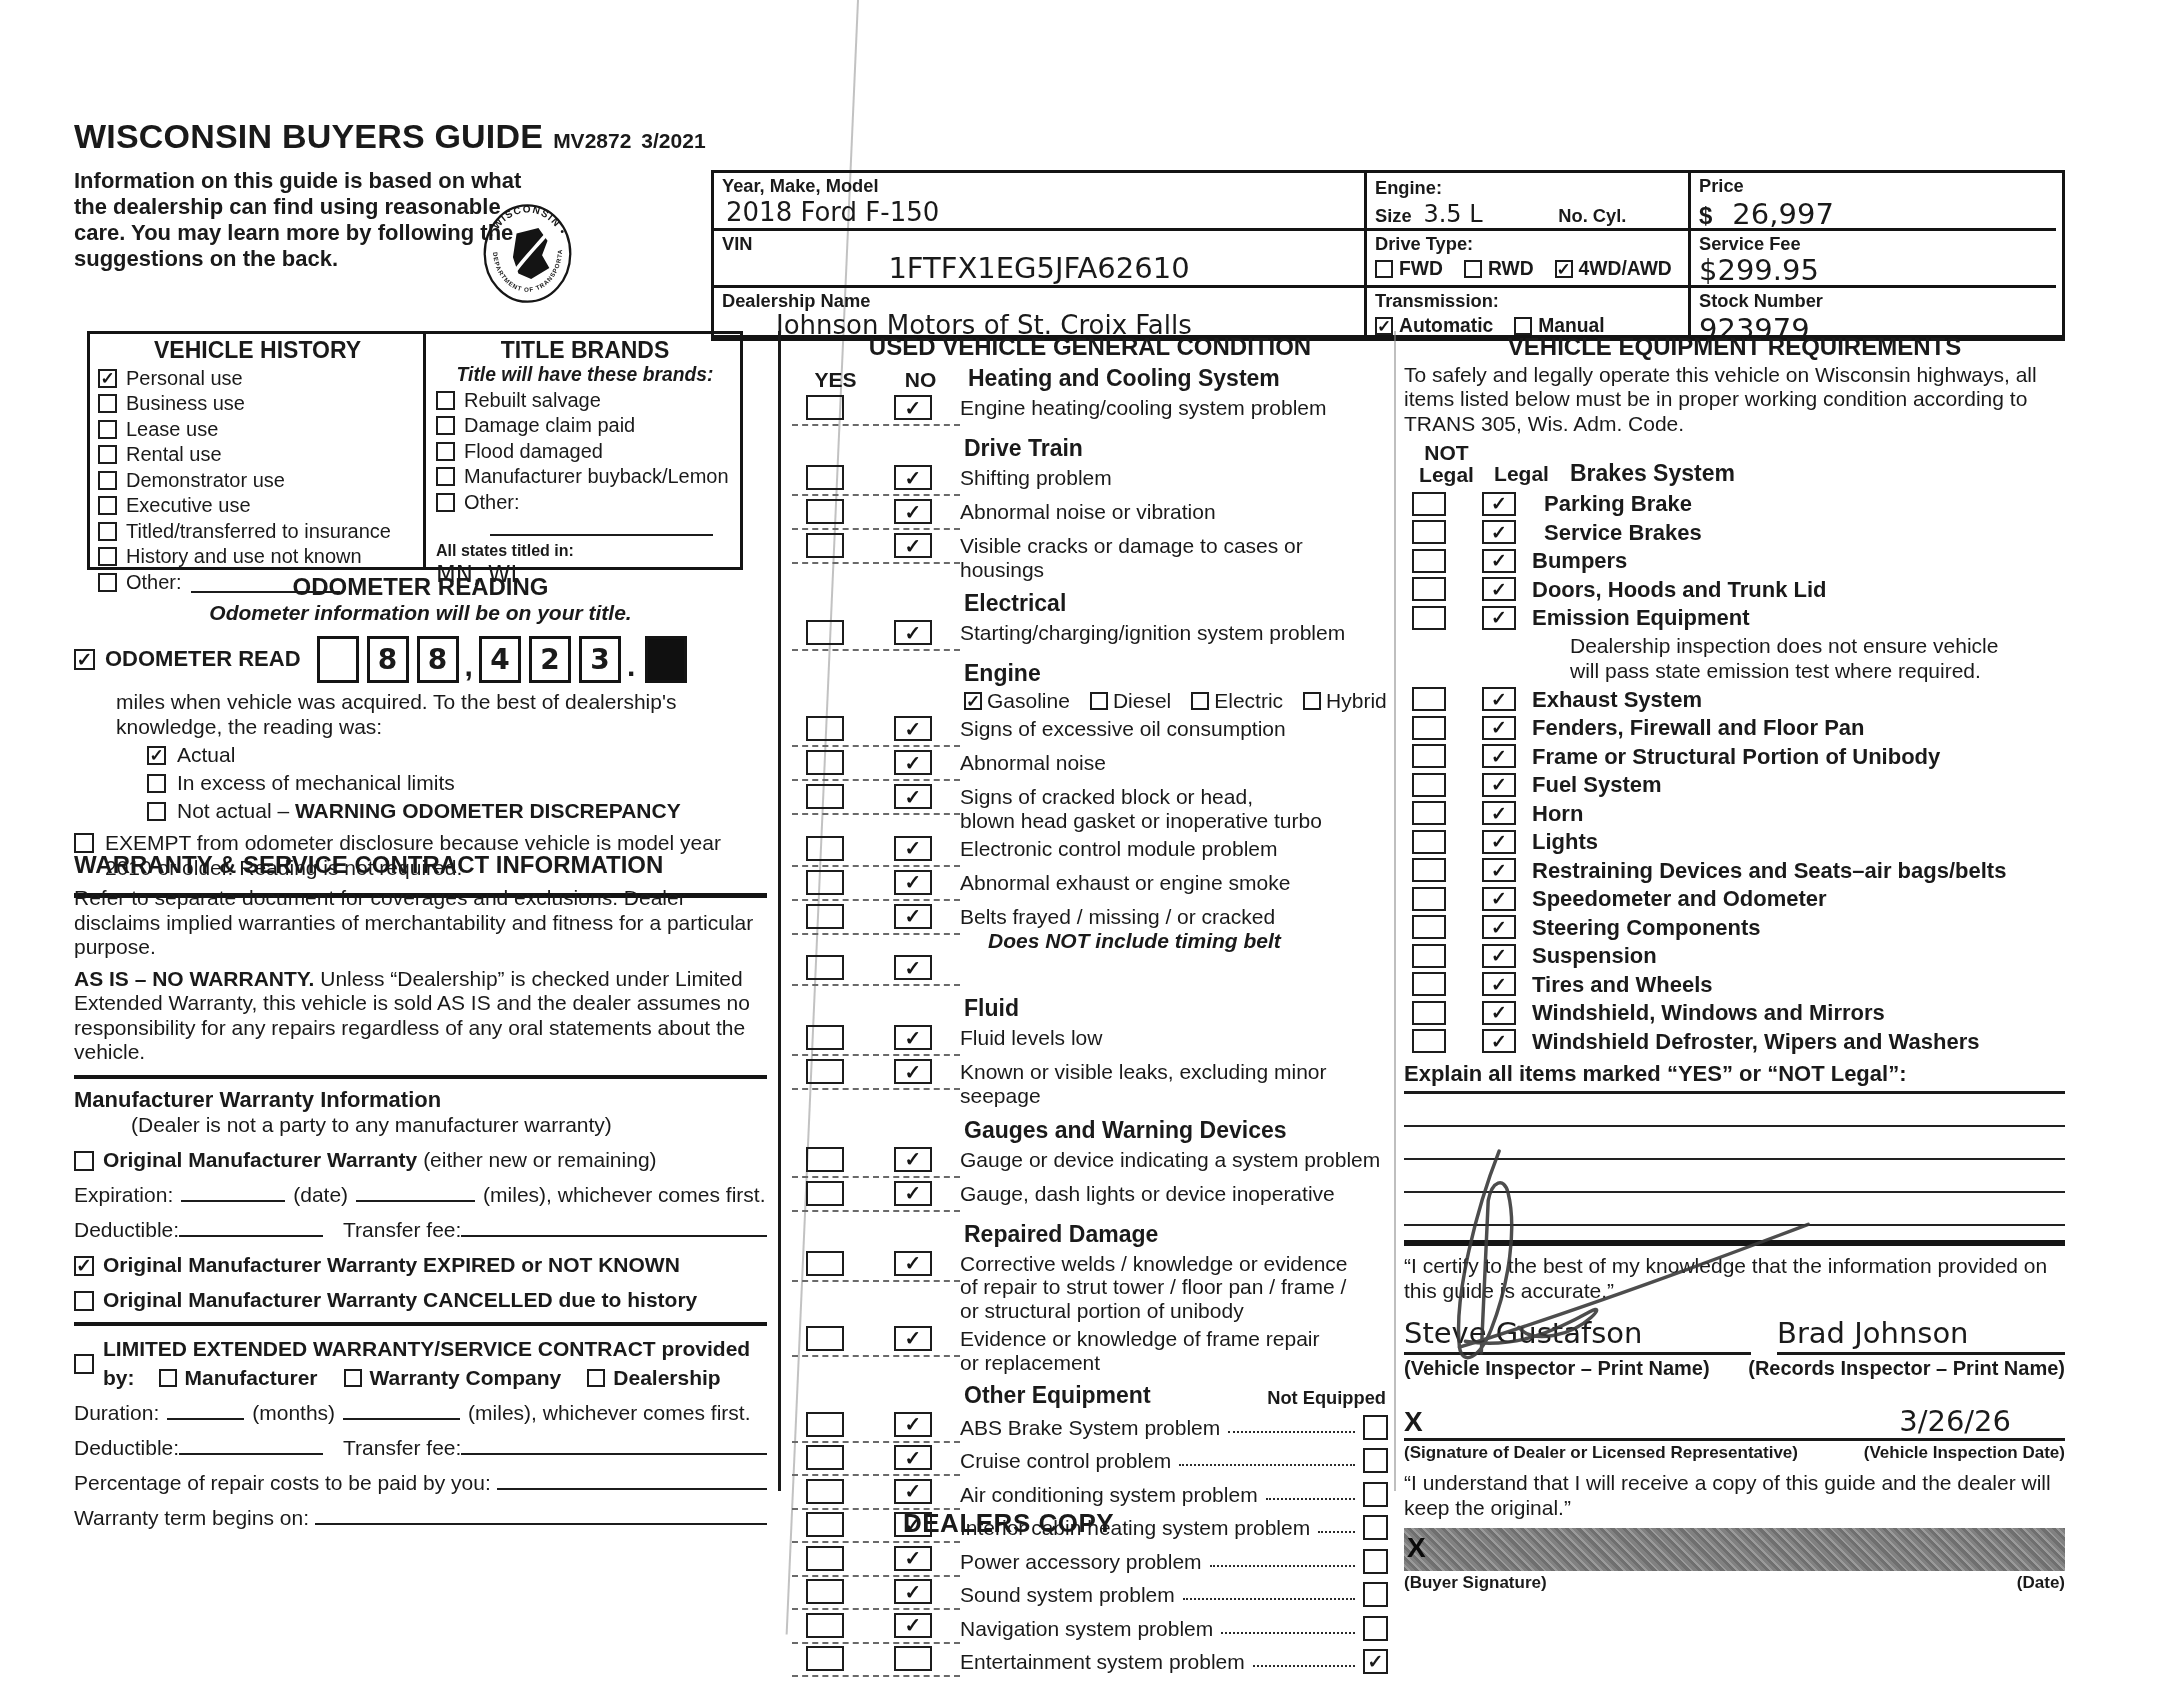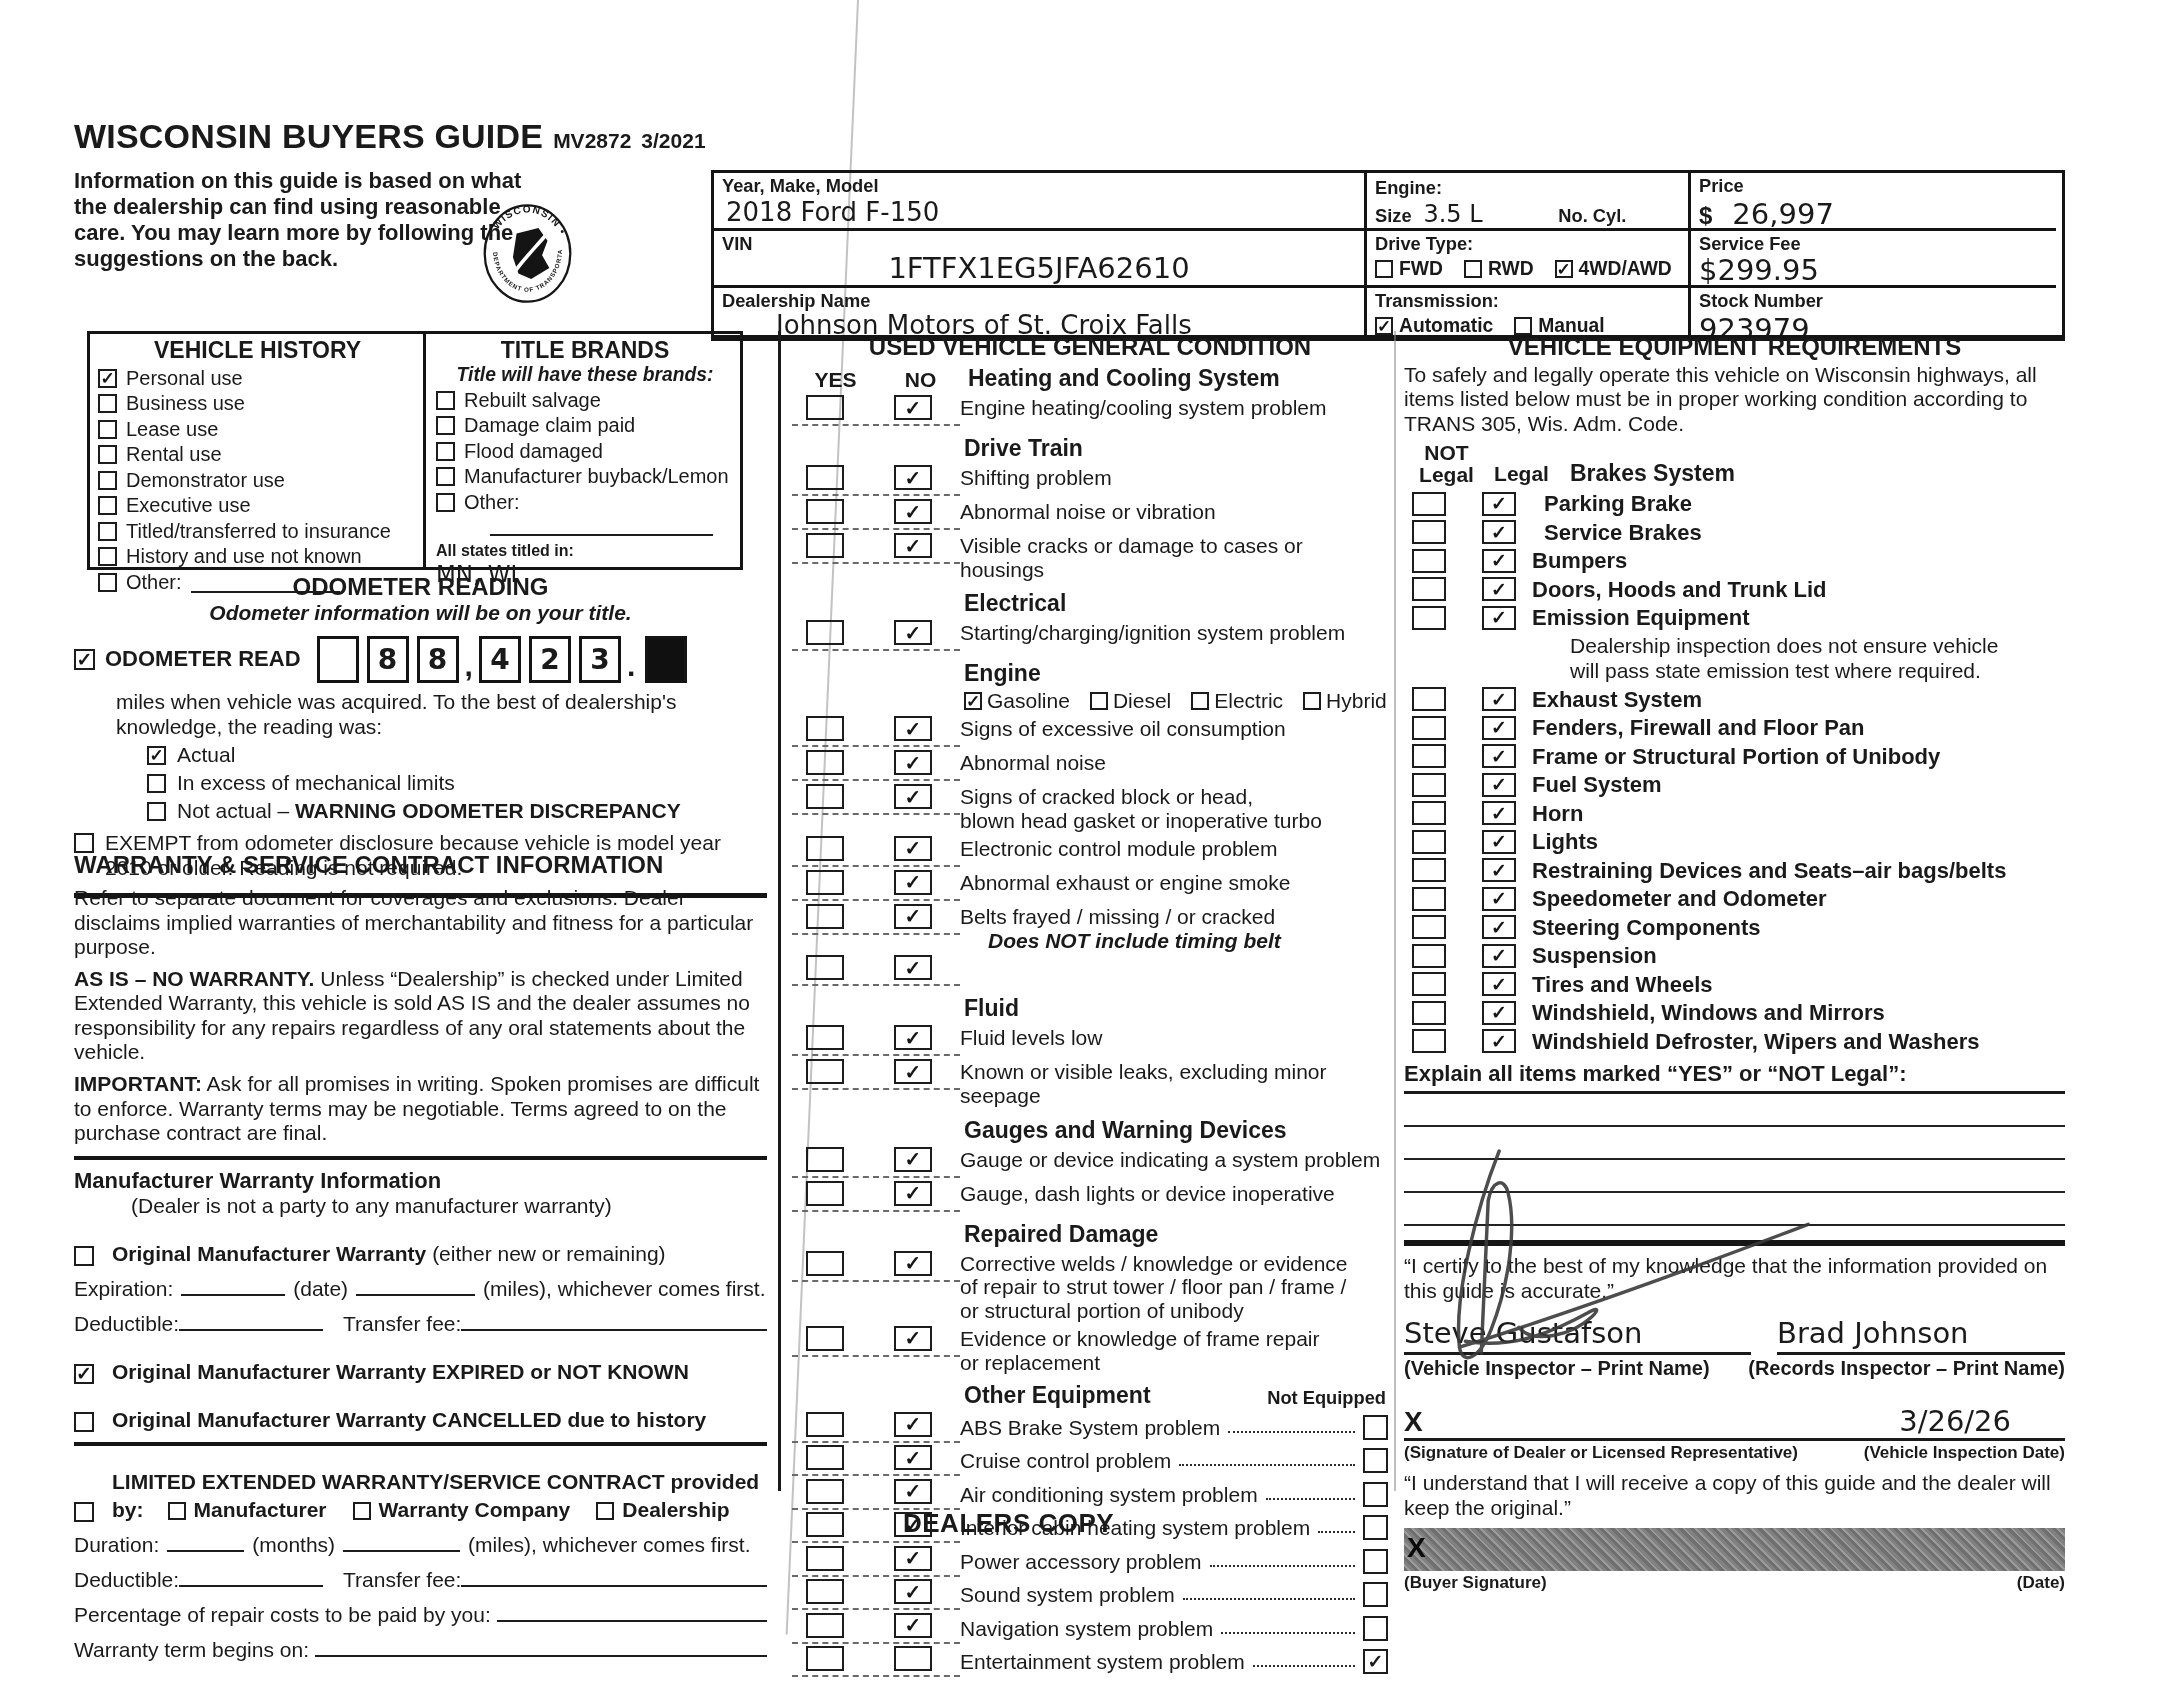--- a/index.html
+++ b/index.html
@@ -63,21 +63,21 @@
   .odoopt{display:flex;align-items:center;gap:11px;margin:4px 0 0 73px;font-size:21px}
   .odoopt .cb{width:19px;height:19px;font-size:17px}
   .exrow{display:flex;align-items:flex-start;gap:11px;margin-top:8px}
   .exrow .cb{width:20px;height:20px;margin-top:2px}
   
   .warr{position:absolute;left:74px;top:851px;width:693px}
   .warr-t{font-weight:700;font-size:24px;margin-bottom:2px}
   .wp{font-size:21px;line-height:1.17;margin-top:7px}
   .mwit{font-weight:700;font-size:22px;margin-top:4px}
   .mwis{font-size:21px;margin-left:57px}
-  .wrow{display:flex;align-items:flex-end;gap:18px;margin-top:24px;font-size:21px;line-height:1.15}
+  .wrow{display:flex;align-items:center;gap:9px;margin-top:11px;font-size:21px;line-height:1.15}
   .wrow .cb{margin-top:1px}
   .wline{margin-top:9px;font-size:21px;display:flex;align-items:baseline;flex-wrap:nowrap;white-space:nowrap}
   .wline .bl{flex:none}
   
   .vdiv1{position:absolute;left:778px;top:331px;width:3px;height:1160px;background:#1a1a1a}
   .vdiv2{position:absolute;left:1394px;top:331px;width:2px;height:1160px;background:#8a8a8a;opacity:.55}
   .fold{position:absolute;left:857px;top:0;width:2px;height:1636px;background:#b3b3b3;
         transform:rotate(2.5deg);transform-origin:top center;opacity:.8}
   
   .cond{position:absolute;left:792px;top:333px;width:596px}
@@ -379,21 +379,20 @@
         <span style="display:block">EXEMPT from odometer disclosure because vehicle is model year</span>
         <span style="display:block">2010 or older. Reading is not required.</span>
       </span>
     </div>
   </div>
 
   <div class="warr">
     <div class="warr-t">WARRANTY &amp; SERVICE CONTRACT INFORMATION</div>
     <div class="wp">Refer to separate document for coverages and exclusions. Dealer disclaims implied warranties of merchantability and fitness for a particular purpose.</div>
     <div class="wp"><span class="b">AS IS – NO WARRANTY.</span><span> Unless “Dealership” is checked under Limited Extended Warranty, this vehicle is sold AS IS and the dealer assumes no responsibility for any repairs regardless of any oral statements about the vehicle.</span></div>
-    <div class="wp"><span class="b">IMPORTANT:</span><span> Ask for all promises in writing. Spoken promises are difficult to enforce. Warranty terms may be negotiable. Terms agreed to on the purchase contract are final.</span></div>
     <div class="hdiv"></div>
     <div class="mwit">Manufacturer Warranty Information</div>
     <div class="mwis">(Dealer is not a party to any manufacturer warranty)</div>
     <div class="wrow">
       <span class="cb"></span>
       <span><span class="b">Original Manufacturer Warranty</span><span> (either new or remaining)</span></span>
     </div>
     <div class="wline">
       <span>Expiration:</span>
       <span class="bl" style="width:104px;margin:0 8px"></span>

